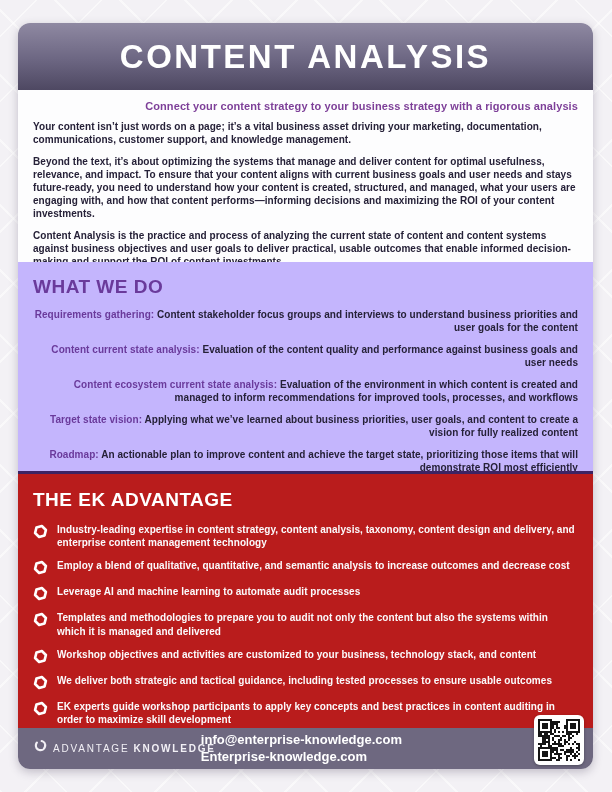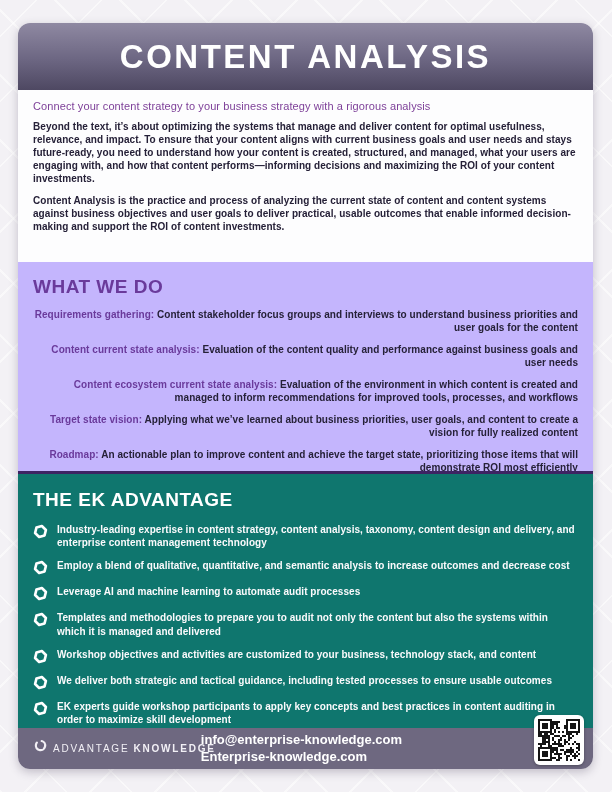--- a/index.html
+++ b/index.html
@@ -21,34 +21,34 @@
   .banner {
     height:67px; flex:0 0 67px;
     background:linear-gradient(180deg,#8f89a2 0%,#6c6682 55%,#4e4862 100%);
     display:flex; align-items:center; justify-content:center;
   }
   .banner h1 {
     color:#ffffff; font-size:33px; font-weight:800; letter-spacing:2.5px;
   }
   .intro { flex:0 0 172px; height:172px; padding:6px 15px 0; background:#fdfdfe; overflow:hidden; }
   .subtitle {
-    color:#7d3f98; text-align:left; font-weight:400; font-size:11px;
+    color:#7d3f98; text-align:right; font-weight:700; font-size:11px;
     margin:4px 0 8px; letter-spacing:.1px;
   }
   .intro p {
     color:#262138; font-weight:700; font-size:10px; line-height:1.3;
     margin:0 0 9px; letter-spacing:.05px;
   }
   .wwd { flex:0 0 209px; height:209px; background:#c4b5fd; padding:8px 15px 0; overflow:hidden; }
   .wwd h2, .advantage h2 { font-size:19px; font-weight:800; letter-spacing:.5px; }
   .wwd h2 { color:#6a3a9b; margin:6px 0 10px; }
   .wwd-item { font-size:10px; font-weight:700; line-height:1.3; color:#262138; margin-bottom:9px; letter-spacing:.05px;text-align:right; }
   .wwd-label { color:#6a3a9b; font-weight:800; }
   .advantage {
-    flex:1 1 auto; background:#0f766e; border-top:3px solid #3d2363;
+    flex:1 1 auto; background:#b91c1c; border-top:3px solid #3d2363;
     padding:10px 15px 0; color:#fbfafc; overflow:hidden;
   }
   .advantage h2 { color:#ffffff; margin:5px 0 12px; }
   .adv-grid { display:grid; grid-template-columns:1fr; column-gap:16px; }
   .adv-item { display:flex; gap:9px; margin-bottom:10px; font-size:10px; font-weight:600; line-height:1.32; letter-spacing:.05px; }
   .hex-icon { flex:0 0 15px; width:15px; height:15px; margin-top:1px; }
   .footer {
     flex:0 0 41px; height:41px; background:#6e6880; display:flex; align-items:center;
     padding:0 16px; position:relative; color:#fff;
   }
@@ -73,20 +73,21 @@
 <body>
 
 <div class="card">
 
   <div class="banner">
     <h1>CONTENT ANALYSIS</h1>
   </div>
 
   <div class="intro">
     <div class="subtitle">Connect your content strategy to your business strategy with a rigorous analysis</div>
+    <p>Your content isn’t just words on a page; it’s a vital business asset driving your marketing, documentation, communications, customer support, and knowledge management.</p>
     <p>Beyond the text, it’s about optimizing the systems that manage and deliver content for optimal usefulness, relevance, and impact. To ensure that your content aligns with current business goals and user needs and stays future-ready, you need to understand how your content is created, structured, and managed, what your users are engaging with, and how that content performs—informing decisions and maximizing the ROI of your content investments.</p>
     <p>Content Analysis is the practice and process of analyzing the current state of content and content systems against business objectives and user goals to deliver practical, usable outcomes that enable informed decision-making and support the ROI of content investments.</p>
   </div>
 
   <div class="wwd">
     <h2>WHAT WE DO</h2>
     <div class="wwd-item"><span class="wwd-label">Requirements gathering:</span><span> Content stakeholder focus groups and interviews to understand business priorities and user goals for the content</span></div>
     <div class="wwd-item"><span class="wwd-label">Content current state analysis:</span><span> Evaluation of the content quality and performance against business goals and user needs</span></div>
     <div class="wwd-item"><span class="wwd-label">Content ecosystem current state analysis:</span><span> Evaluation of the environment in which content is created and managed to inform recommendations for improved tools, processes, and workflows</span></div>
     <div class="wwd-item"><span class="wwd-label">Target state vision:</span><span> Applying what we’ve learned about business priorities, user goals, and content to create a vision for fully realized content</span></div>

